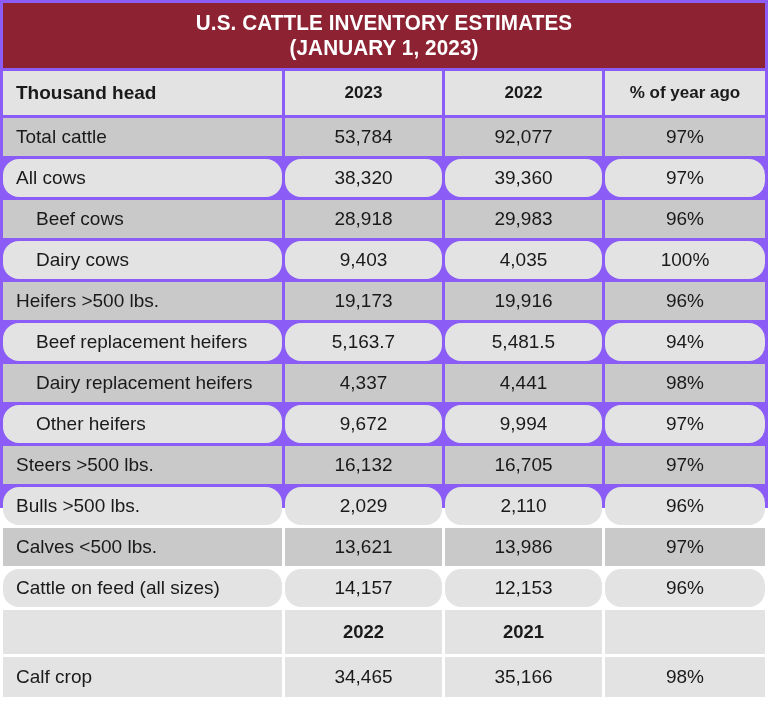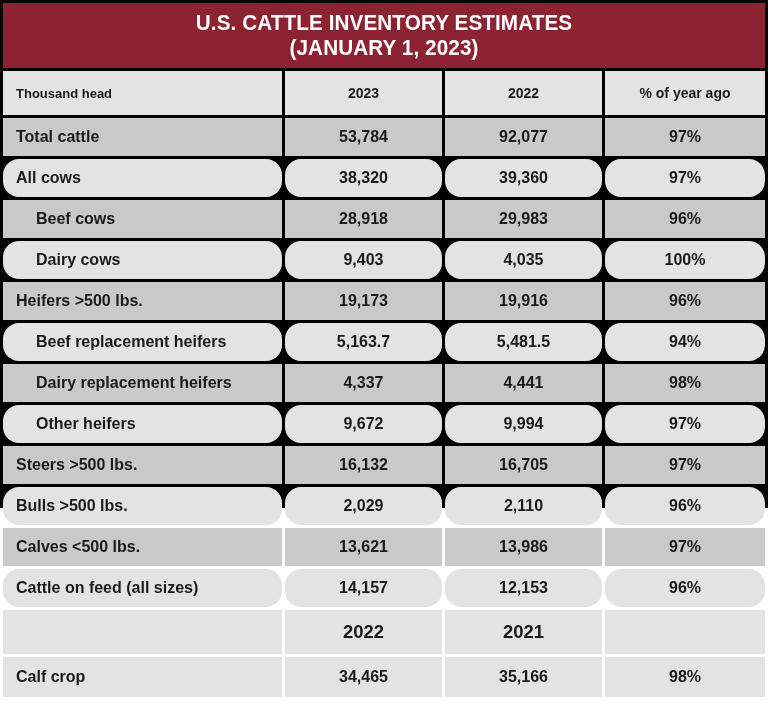--- a/index.html
+++ b/index.html
@@ -12,21 +12,21 @@
     height: 724px;
     font-family: "Liberation Sans", "DejaVu Sans", sans-serif;
     overflow: hidden;
   }
 
   .table-wrap {
     width: 768px;
     height: 508px;
     box-sizing: border-box;
     padding: 3px 3px 0 3px;
-    background: #000000;
+    background: #8b5cf6;
   }
 
   
   .title-band {
     background: #8C2232;
     color: #ffffff;
     text-align: center;
     padding: 7px 0 9px 0;
     height: 65px;
     box-sizing: border-box;
@@ -46,26 +46,25 @@
     display: flex;
     width: 100%;
     box-sizing: border-box;
     margin-top: 3px;
     column-gap: 3px;
   }
   .cell {
     box-sizing: border-box;
     display: flex;
     align-items: center;
-    font-size: 16px;
+    font-size: 19px;
     color: #1a1a1a;
     height: 38px;
     overflow: hidden;
     white-space: nowrap;
-    font-weight: bold;
   }
   .c-label {
     width: 279px;
     flex: 0 0 279px;
     padding-left: 13px;
     justify-content: flex-start;
   }
   .c-label.indent {
     padding-left: 33px;
     text-align: center;
@@ -80,24 +79,24 @@
     flex: 1 1 160px;
     justify-content: center;
   }
 
   .shade-dark  .cell { background: #C9C9C9; }
   .shade-light .cell { background: #E3E3E3; border-radius: 16px; }
 
   .row.header .cell {
     background: #E3E3E3;
     font-weight: bold;
-    font-size: 14px;
+    font-size: 17px;
     height: 44px;
   }
-  .row.header .c-label { font-size: 13px; }
+  .row.header .c-label { font-size: 19px; }
 
   .row.subheader .cell {
     background: #E3E3E3;
     font-weight: bold;
     font-size: 18.5px;
     height: 44px;
   }
 
   .row.calfcrop .cell {
     background: #E3E3E3;

